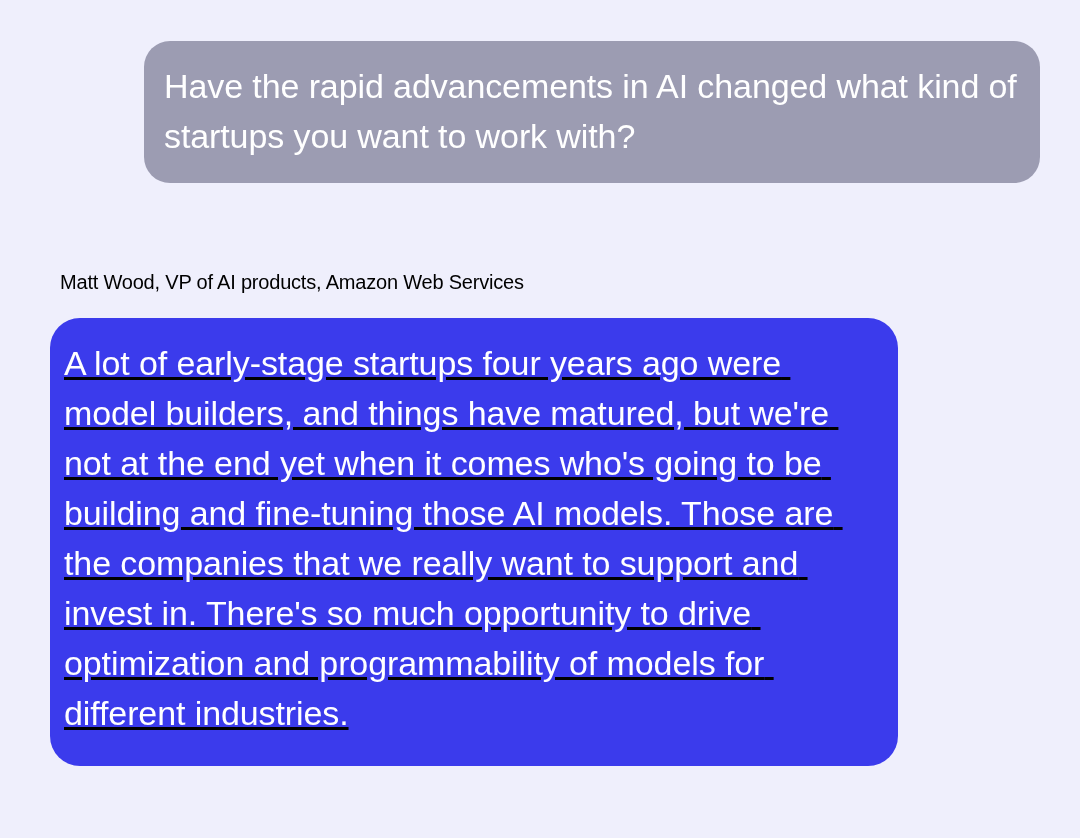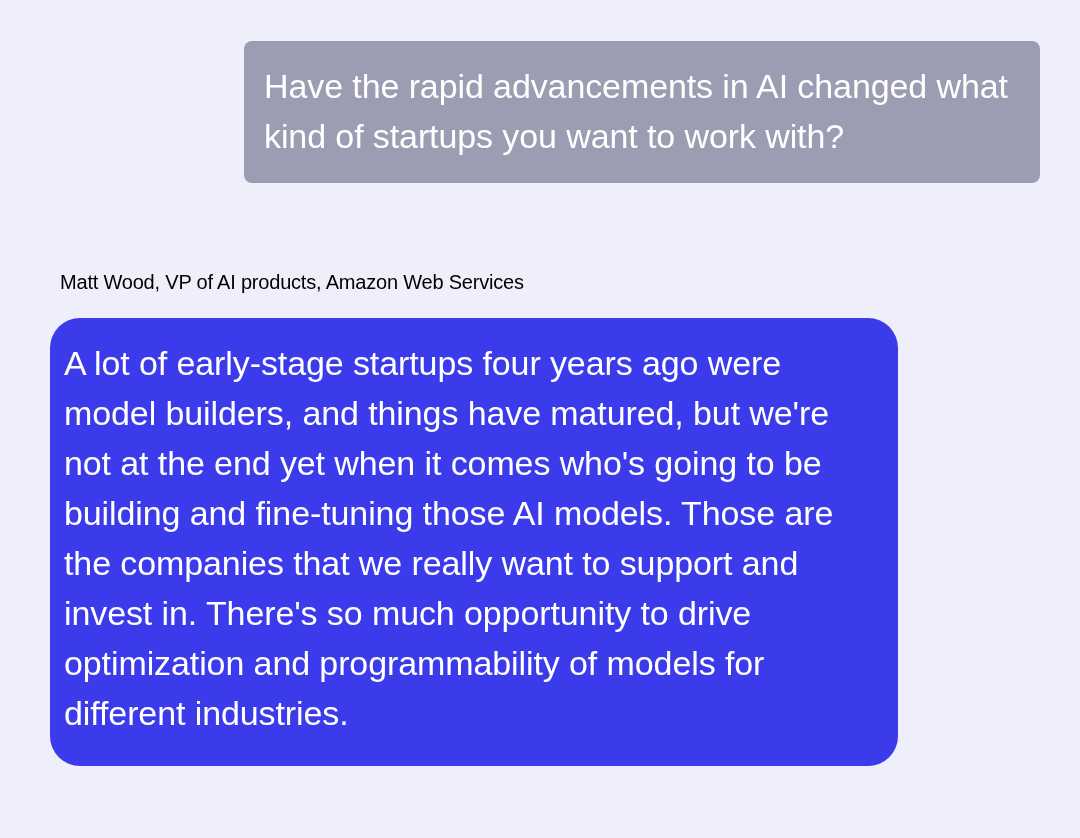--- a/index.html
+++ b/index.html
@@ -24,22 +24,22 @@
   .question-row {
     position: absolute;
     left: 0;
     top: 41px;
     width: 1040px;
     display: flex;
     justify-content: flex-end;
   }
   .question-bubble {
     background: #9c9cb2;
-    border-radius: 8px;
-    width: 796px;
+    border-radius: 26px;
+    width: 896px;
     box-sizing: border-box;
     padding: 20px 20px 22px 20px;
   }
   .question-text {
     color: #ffffff;
     font-size: 34px;
     line-height: 50px;
     letter-spacing: -0.1px;
     white-space: pre-wrap;
     margin: 0;
@@ -65,20 +65,21 @@
     width: 848px;
     display: flex;
     justify-content: flex-start;
   }
   .answer-bubble {
     background: #3b3bec;
     border-radius: 30px;
     width: 848px;
     box-sizing: border-box;
     padding: 20px 22px 28px 14px;
+    text-decoration: underline;
   }
   .answer-text {
     color: #ffffff;
     font-size: 34px;
     line-height: 50px;
     letter-spacing: -0.1px;
     white-space: pre-wrap;
     margin: 0;
   }
 </style>

